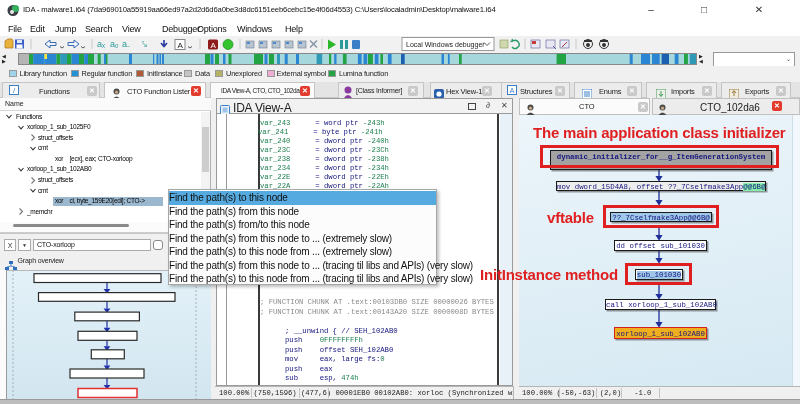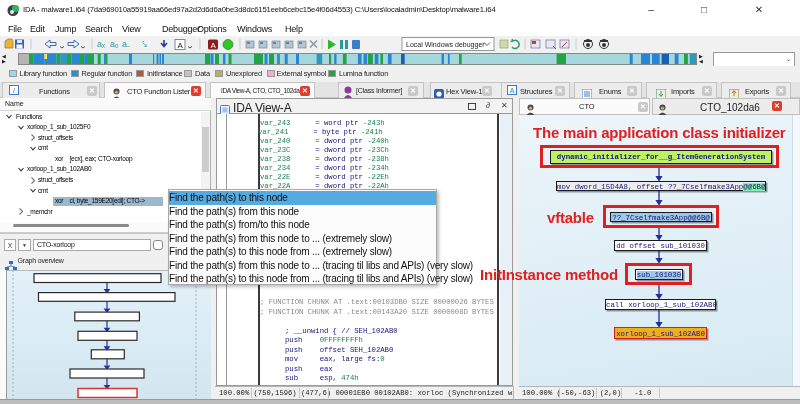--- a/index.html
+++ b/index.html
@@ -477,21 +477,21 @@
           <path d="M140 124.5 l-2.4 -3.8 h4.8 z"></path>
     <line x1="140" y1="135" x2="140" y2="143"></line>
           <path d="M140 147.5 l-2.4 -3.8 h4.8 z"></path>
     <line x1="140" y1="170" x2="140" y2="179"></line>
           <path d="M140 183.5 l-2.4 -3.8 h4.8 z"></path>
     <line x1="140" y1="195" x2="140" y2="207"></line>
           <path d="M140 211.5 l-2.4 -3.8 h4.8 z"></path>
   </g>
 </svg>
 </div>
-<div class="node" style="left:550px;top:150px;width:222px;height:14px;line-height:13px;background:#bef264;font-weight:bold;">dynamic_initializer_for__g_ItemGenerationSystem</div>
+<div class="node" style="left:550px;top:150px;width:222px;height:20px;line-height:13px;background:#a3a3a3;font-weight:bold;">dynamic_initializer_for__g_ItemGenerationSystem</div>
 <div class="node" style="left:556px;top:180.5px;width:210px;height:10.5px;line-height:10.5px;background:#ededed;">mov dword_15D4A8, offset ??_7Cselfmake3App<span style="background:#86efac;">@@6B@</span></div>
 <div class="node" style="left:610px;top:211.5px;width:102px;height:10.5px;line-height:10.5px;background:#9ec7e8;">??_7Cselfmake3App@@6B@</div>
 <div class="node" style="left:614px;top:240px;width:93px;height:10.5px;line-height:10.5px;">dd offset sub_101030</div>
 <div class="node" style="left:635px;top:269px;width:48px;height:11px;line-height:11px;"><span style="background:#9ec7e8;">sub_101030</span></div>
 <div class="node" style="left:605px;top:299px;width:111px;height:11px;line-height:11px;">call xorloop_1_sub_102AB0</div>
 <div class="node" style="left:614px;top:327px;width:93px;height:12px;line-height:12px;background:#efae1e;border:1.2px solid #d02020;">xorloop_1_sub_102AB0</div>
 <div class="redlbl" style="left:533px;top:124px;">The main application class initializer</div>
 <div class="redbox" style="left:540px;top:145px;width:239px;height:23px;"></div>
 <div class="redlbl" style="left:547px;top:209px;">vftable</div>
 <div class="redbox" style="left:603px;top:205px;width:116px;height:23px;"></div>

